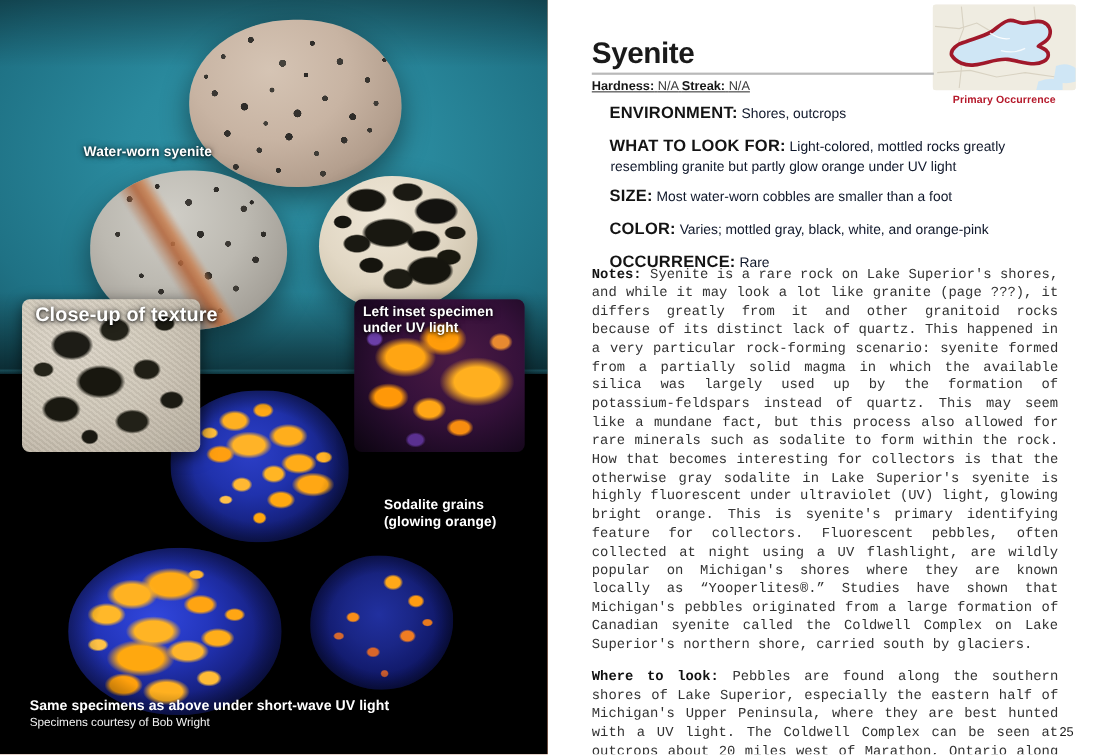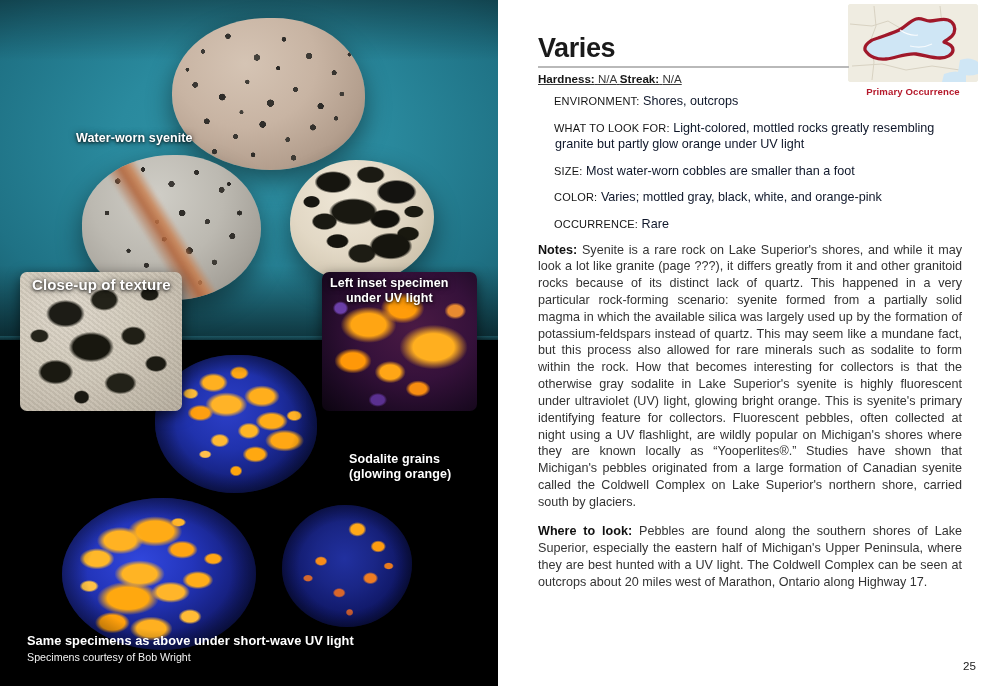--- a/index.html
+++ b/index.html
@@ -341,26 +341,25 @@
     text-shadow: 0 1px 3px rgba(0,0,0,0.85), 0 0 7px rgba(0,0,0,0.6);
     line-height: 1.16;
     white-space: pre-line;
   }
   #label-waterworn {
     left: 76px; top: 131px;
     font-size: 12.5px;
   }
   #label-closeup {
     left: 32px; top: 276px;
-    font-size: 15px;
+    font-size: 18px;
   }
   #label-inset-uv {
     left: 330px; top: 276px;
     font-size: 12.5px;
-    text-align: center;
   }
   #label-sodalite {
     left: 349px; top: 452px;
     font-size: 12.5px;
   }
 
   
   #caption-block {
     position: absolute;
     left: 27px; top: 633px;
@@ -443,40 +442,41 @@
   }
   .field-row {
     margin-bottom: 10px;
     font-size: 12.6px;
     line-height: 1.32;
     color: #333333;
     padding-left: 17px;
     text-indent: -17px;
   }
   .field-key {
-    font-weight: normal;
-    font-size: 11px;
+    font-weight: bold;
+    font-size: 15px;
     letter-spacing: 0.2px;
     color: #141414;
     text-transform: uppercase;
     padding-left: 16px;
   }
   .field-val { color: #0f172a; }
 
   #body-text {
     position: absolute;
     left: 40px; top: 229px;
     width: 424px;
   }
   .para {
     font-size: 12.6px;
     line-height: 1.335;
     color: #333333;
     text-align: justify;
     margin-bottom: 9px;
+    font-family: Liberation Mono, monospace;
   }
   .para b { color: #111111; font-weight: bold; }
 
   #page-number {
     position: absolute;
     right: 24px; bottom: 14px;
     font-size: 11.6px;
     font-weight: normal;
     color: #1a1a1a;
   }
@@ -577,21 +577,21 @@
                    C 30 56, 21 53, 17 46 Z" fill="#cfe6f5" stroke="#a0182a" stroke-width="3.3" stroke-linejoin="round"></path>
 
           <path d="M52 26 C 58 30, 64 32, 70 31" stroke="#ffffff" stroke-width="1.1" fill="none" opacity="0.9"></path>
           <path d="M62 42 C 70 44, 78 43, 84 40" stroke="#ffffff" stroke-width="1.1" fill="none" opacity="0.8"></path>
         </svg>
       </div>
       <div id="map-caption">Primary Occurrence</div>
     </div>
 
     <div id="headings">
-      <div id="rock-title">Varies</div>
+      <div id="rock-title">Syenite</div>
       <div id="title-rule"></div>
       <div id="subtitle-line"><b>Hardness:</b> <span>N/A</span> <b>Streak:</b> <span>N/A</span></div>
     </div>
 
     <div id="fields">
       <div class="field-row"><span class="field-key">ENVIRONMENT:</span> <span class="field-val">Shores, outcrops</span></div>
 
       <div class="field-row"><span class="field-key">WHAT TO LOOK FOR:</span> <span class="field-val">Light-colored, mottled rocks greatly resembling granite but partly glow orange under UV light</span></div>
 
       <div class="field-row"><span class="field-key">SIZE:</span> <span class="field-val">Most water-worn cobbles are smaller than a foot</span></div>

